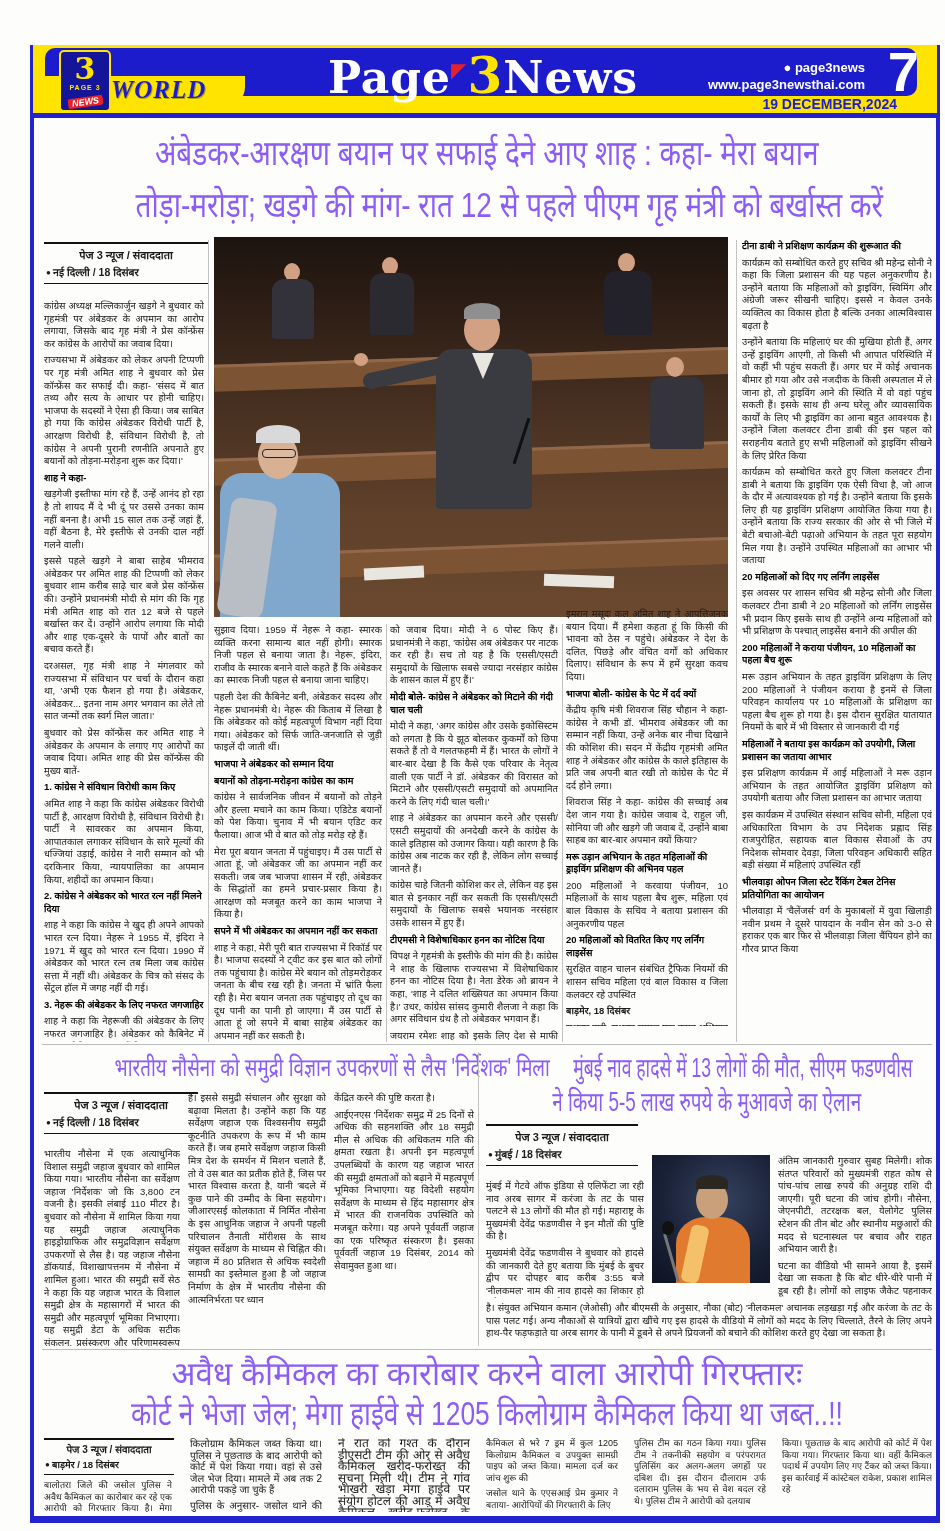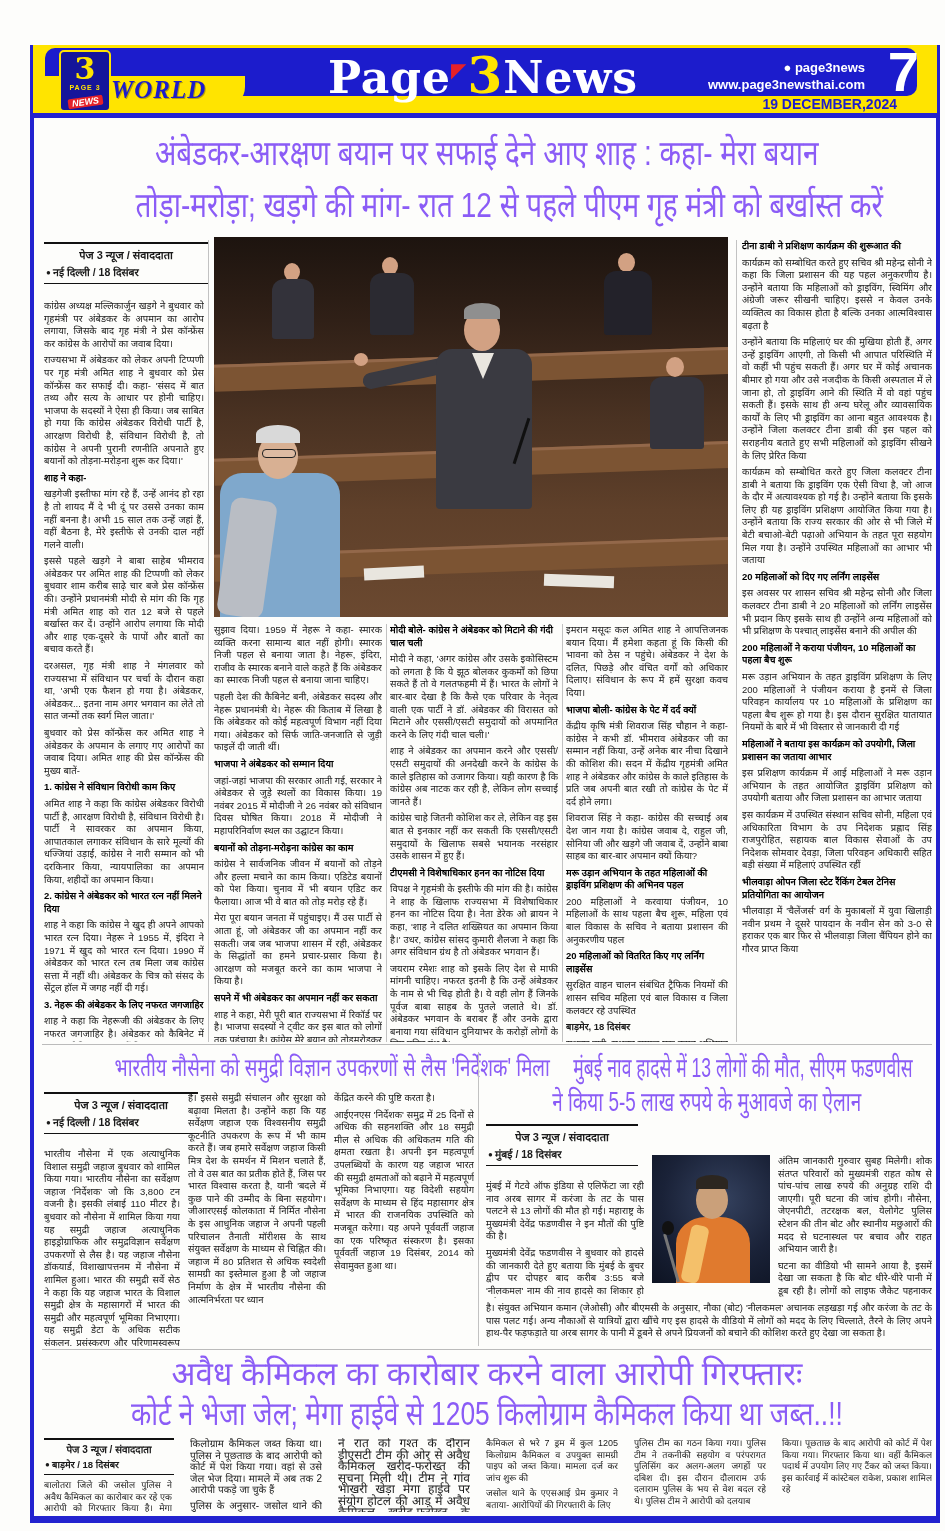--- a/index.html
+++ b/index.html
@@ -141,37 +141,37 @@
       <p class="blk blk-p">अमित शाह ने कहा कि कांग्रेस अंबेडकर विरोधी पार्टी है, आरक्षण विरोधी है, संविधान विरोधी है। पार्टी ने सावरकर का अपमान किया, आपातकाल लगाकर संविधान के सारे मूल्यों की धज्जियां उड़ाईं, कांग्रेस ने नारी सम्मान को भी दरकिनार किया, न्यायपालिका का अपमान किया, शहीदों का अपमान किया।</p>
       <p class="blk blk-h">2. कांग्रेस ने अंबेडकर को भारत रत्न नहीं मिलने दिया</p>
       <p class="blk blk-p">शाह ने कहा कि कांग्रेस ने खुद ही अपने आपको भारत रत्न दिया। नेहरू ने 1955 में, इंदिरा ने 1971 में खुद को भारत रत्न दिया। 1990 में अंबेडकर को भारत रत्न तब मिला जब कांग्रेस सत्ता में नहीं थी। अंबेडकर के चित्र को संसद के सेंट्रल हॉल में जगह नहीं दी गई।</p>
       <p class="blk blk-h">3. नेहरू की अंबेडकर के लिए नफरत जगजाहिर</p>
       <p class="blk blk-p">शाह ने कहा कि नेहरूजी की अंबेडकर के लिए नफरत जगजाहिर है। अंबेडकर को कैबिनेट में महत्वपूर्ण विभाग तक नहीं दिया गया।</p>
     </div>
   <div class="abs col" style="left:214px;top:624px;width:168px;height:418px;">
       <p class="blk blk-p">सुझाव दिया। 1959 में नेहरू ने कहा- स्मारक व्यक्ति करना सामान्य बात नहीं होगी। स्मारक निजी पहल से बनाया जाता है। नेहरू, इंदिरा, राजीव के स्मारक बनाने वाले कहते हैं कि अंबेडकर का स्मारक निजी पहल से बनाया जाना चाहिए।</p>
       <p class="blk blk-p">पहली देश की कैबिनेट बनी, अंबेडकर सदस्य और नेहरू प्रधानमंत्री थे। नेहरू की किताब में लिखा है कि अंबेडकर को कोई महत्वपूर्ण विभाग नहीं दिया गया। अंबेडकर को सिर्फ जाति-जनजाति से जुड़ी फाइलें दी जाती थीं।</p>
       <p class="blk blk-h">भाजपा ने अंबेडकर को सम्मान दिया</p>
-      <p class="blk blk-p">जहां-जहां भाजपा की सरकार आती गई, सरकार ने अंबेडकर से जुड़े स्थलों का विकास किया। 19 नवंबर 2015 में मोदीजी ने 26 नवंबर को संविधान दिवस घोषित किया। 2018 में मोदीजी ने महापरिनिर्वाण स्थल का उद्घाटन किया।</p>
       <p class="blk blk-h">बयानों को तोड़ना-मरोड़ना कांग्रेस का काम</p>
       <p class="blk blk-p">कांग्रेस ने सार्वजनिक जीवन में बयानों को तोड़ने और हल्ला मचाने का काम किया। एडिटेड बयानों को पेश किया। चुनाव में भी बयान एडिट कर फैलाया। आज भी वे बात को तोड़ मरोड़ रहे हैं।</p>
       <p class="blk blk-p">मेरा पूरा बयान जनता में पहुंचाइए। मैं उस पार्टी से आता हूं, जो अंबेडकर जी का अपमान नहीं कर सकती। जब जब भाजपा शासन में रही, अंबेडकर के सिद्धांतों का हमने प्रचार-प्रसार किया है। आरक्षण को मजबूत करने का काम भाजपा ने किया है।</p>
       <p class="blk blk-h">सपने में भी अंबेडकर का अपमान नहीं कर सकता</p>
       <p class="blk blk-p">शाह ने कहा, मेरी पूरी बात राज्यसभा में रिकॉर्ड पर है। भाजपा सदस्यों ने ट्वीट कर इस बात को लोगों तक पहुंचाया है। कांग्रेस मेरे बयान को तोड़मरोड़कर जनता के बीच रख रही है। जनता में भ्रांति फैला रही है। मेरा बयान जनता तक पहुंचाइए तो दूध का दूध पानी का पानी हो जाएगा। मैं उस पार्टी से आता हूं जो सपने में बाबा साहेब अंबेडकर का अपमान नहीं कर सकती है।</p>
     </div>
   <div class="abs col" style="left:390px;top:624px;width:168px;height:418px;">
+      <p class="blk blk-p">को जवाब दिया। मोदी ने 6 पोस्ट किए हैं। प्रधानमंत्री ने कहा, 'कांग्रेस अब अंबेडकर पर नाटक कर रही है। सच तो यह है कि एससी/एसटी समुदायों के खिलाफ सबसे ज्यादा नरसंहार कांग्रेस के शासन काल में हुए हैं।'</p>
       <p class="blk blk-h">मोदी बोले- कांग्रेस ने अंबेडकर को मिटाने की गंदी चाल चली</p>
       <p class="blk blk-p">मोदी ने कहा, 'अगर कांग्रेस और उसके इकोसिस्टम को लगता है कि ये झूठ बोलकर कुकर्मों को छिपा सकते हैं तो वे गलतफहमी में हैं। भारत के लोगों ने बार-बार देखा है कि कैसे एक परिवार के नेतृत्व वाली एक पार्टी ने डॉ. अंबेडकर की विरासत को मिटाने और एससी/एसटी समुदायों को अपमानित करने के लिए गंदी चाल चली।'</p>
       <p class="blk blk-p">शाह ने अंबेडकर का अपमान करने और एससी/एसटी समुदायों की अनदेखी करने के कांग्रेस के काले इतिहास को उजागर किया। यही कारण है कि कांग्रेस अब नाटक कर रही है, लेकिन लोग सच्चाई जानते हैं।</p>
       <p class="blk blk-p">कांग्रेस चाहे जितनी कोशिश कर ले, लेकिन वह इस बात से इनकार नहीं कर सकती कि एससी/एसटी समुदायों के खिलाफ सबसे भयानक नरसंहार उसके शासन में हुए हैं।</p>
       <p class="blk blk-h">टीएमसी ने विशेषाधिकार हनन का नोटिस दिया</p>
       <p class="blk blk-p">विपक्ष ने गृहमंत्री के इस्तीफे की मांग की है। कांग्रेस ने शाह के खिलाफ राज्यसभा में विशेषाधिकार हनन का नोटिस दिया है। नेता डेरेक ओ ब्रायन ने कहा, 'शाह ने दलित शख्सियत का अपमान किया है।' उधर, कांग्रेस सांसद कुमारी शैलजा ने कहा कि अगर संविधान ग्रंथ है तो अंबेडकर भगवान हैं।</p>
       <p class="blk blk-p">जयराम रमेशः शाह को इसके लिए देश से माफी मांगनी चाहिए। नफरत इतनी है कि उन्हें अंबेडकर के नाम से भी चिढ़ होती है। ये वही लोग हैं जिनके पूर्वज बाबा साहब के पुतले जलाते थे। डॉ. अंबेडकर भगवान के बराबर हैं और उनके द्वारा बनाया गया संविधान दुनियाभर के करोड़ों लोगों के लिए पवित्र ग्रंथ है।</p>
     </div>
-  <div class="abs col" style="left:566px;top:624px;width:162px;height:418px;">
+  <div class="abs col" style="left:566px;top:608px;width:162px;height:418px;">
       <p class="blk blk-p">इमरान मसूदः कल अमित शाह ने आपत्तिजनक बयान दिया। मैं हमेशा कहता हूं कि किसी की भावना को ठेस न पहुंचे। अंबेडकर ने देश के दलित, पिछड़े और वंचित वर्गों को अधिकार दिलाए। संविधान के रूप में हमें सुरक्षा कवच दिया।</p>
       <p class="blk blk-h">भाजपा बोली- कांग्रेस के पेट में दर्द क्यों</p>
       <p class="blk blk-p">केंद्रीय कृषि मंत्री शिवराज सिंह चौहान ने कहा- कांग्रेस ने कभी डॉ. भीमराव अंबेडकर जी का सम्मान नहीं किया, उन्हें अनेक बार नीचा दिखाने की कोशिश की। सदन में केंद्रीय गृहमंत्री अमित शाह ने अंबेडकर और कांग्रेस के काले इतिहास के प्रति जब अपनी बात रखी तो कांग्रेस के पेट में दर्द होने लगा।</p>
       <p class="blk blk-p">शिवराज सिंह ने कहा- कांग्रेस की सच्चाई अब देश जान गया है। कांग्रेस जवाब दे, राहुल जी, सोनिया जी और खड़गे जी जवाब दें, उन्होंने बाबा साहब का बार-बार अपमान क्यों किया?</p>
       <p class="blk blk-h">मरू उड़ान अभियान के तहत महिलाओं की ड्राइविंग प्रशिक्षण की अभिनव पहल</p>
       <p class="blk blk-p">200 महिलाओं ने करवाया पंजीयन, 10 महिलाओं के साथ पहला बैच शुरू, महिला एवं बाल विकास के सचिव ने बताया प्रशासन की अनुकरणीय पहल</p>
       <p class="blk blk-h">20 महिलाओं को वितरित किए गए लर्निंग लाइसेंस</p>
       <p class="blk blk-p">सुरक्षित वाहन चालन संबंधित ट्रैफिक नियमों की शासन सचिव महिला एवं बाल विकास व जिला कलक्टर रहे उपस्थित</p>
       <p class="blk blk-d">बाड़मेर, 18 दिसंबर</p>
       <p class="blk blk-p">सशक्त नारी, सशक्त समाज मरू उड़ान अभियान के तहत बाड़मेर जिला प्रशासन ने अभिनव पहल करते हुए महिलाओं को ड्राइविंग सिखाने के लिए बुधवार को जिला परिवहन कार्यालय में निःशुल्क प्रशिक्षण शुरू किया। जिला परिवहन कार्यालय में महिला एवं बाल विकास विभाग के सचिव महेन्द्र सोनी और जिला कलक्टर</p>

